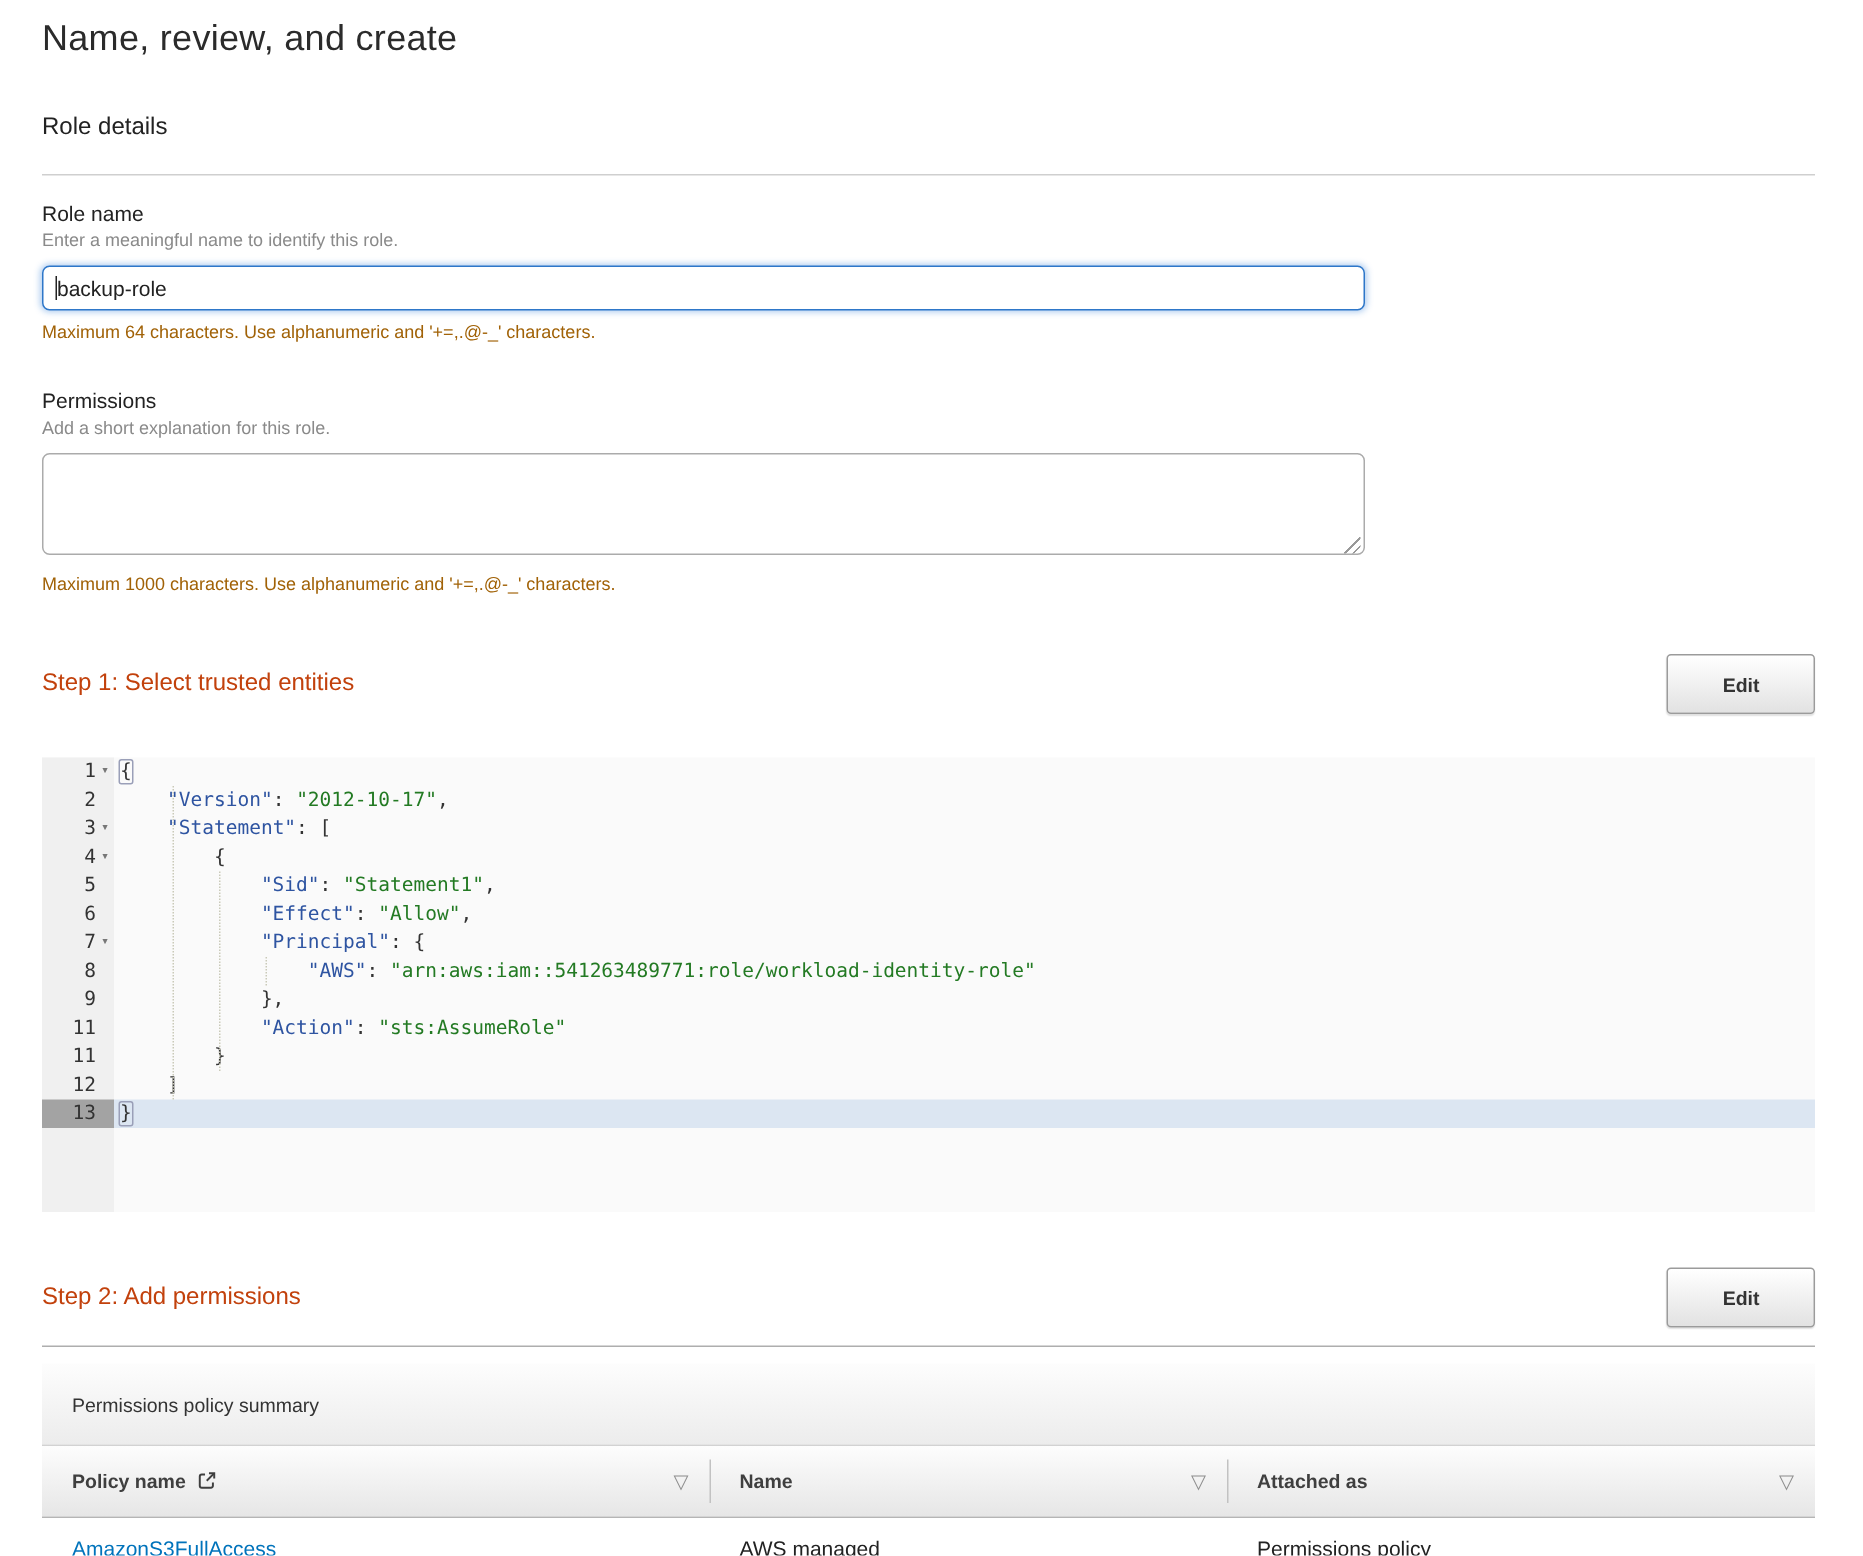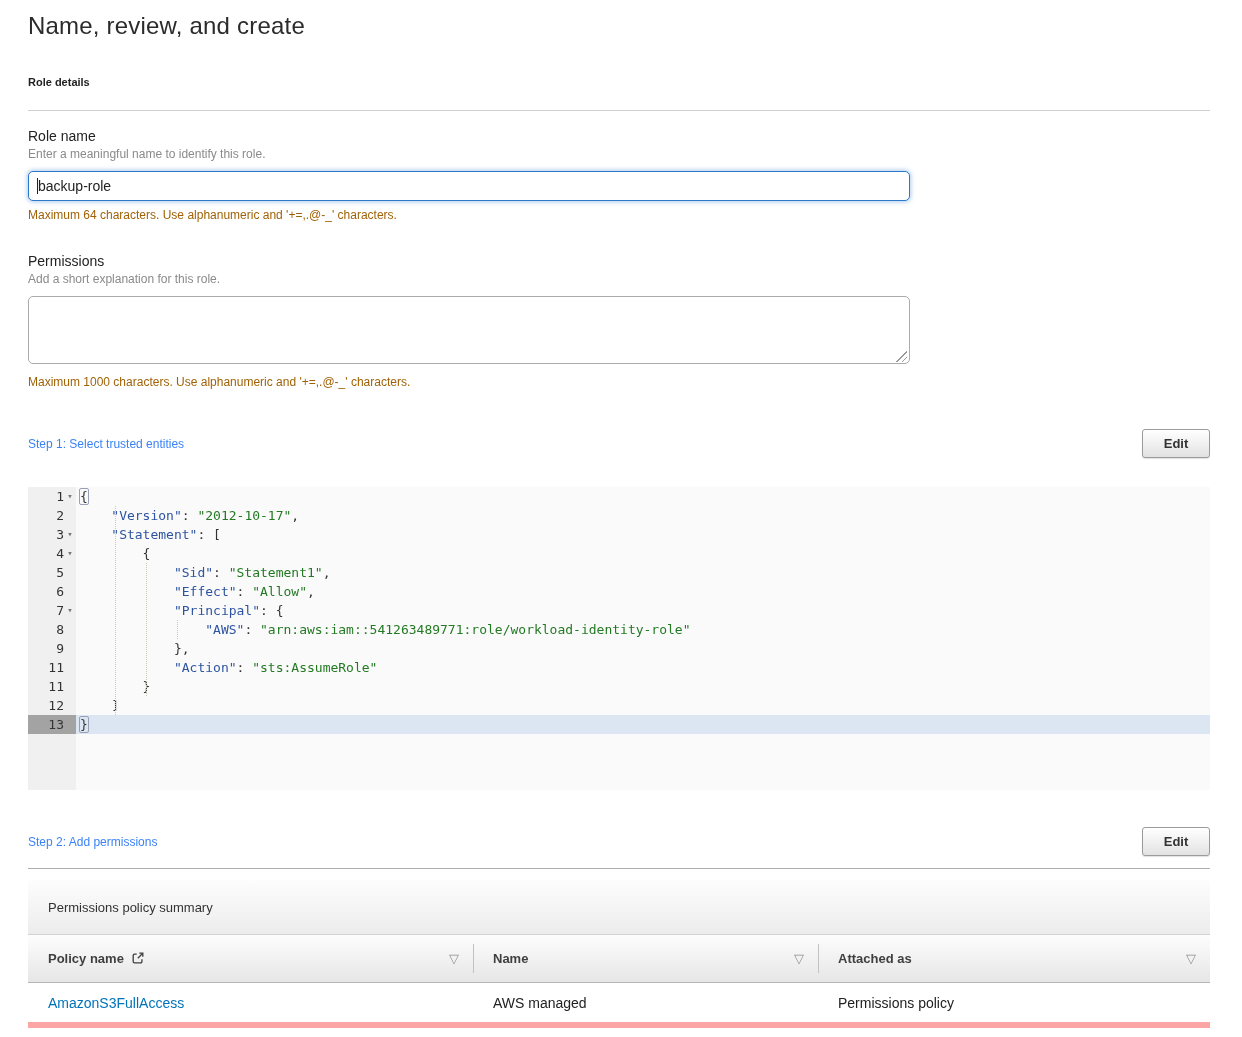--- a/index.html
+++ b/index.html
@@ -5,21 +5,21 @@
   * { margin:0; padding:0; box-sizing:border-box; }
   body {
     width:1242px; height:1037px; background:#ffffff;
     font-family:"Liberation Sans", sans-serif; color:#222;
     overflow:hidden;
   }
   .page { padding:12px 32px 0 28px; }
 
   h1.page-title { font-size:24px; font-weight:400; color:#2b2b2b; letter-spacing:.2px; }
 
-  .section-heading { font-size:11px; font-weight:700; color:#222; margin-top:36px; }
+  .section-heading { font-size:16px; font-weight:400; color:#222; margin-top:36px; }
   .divider { border:none; border-top:1px solid #cfcfcf; margin-top:22px; }
   .divider.dark { border-top:1px solid #aeaeae; }
 
   .field-group { margin-top:17px; }
   .field-label { font-size:14px; color:#222; }
   .field-help { font-size:12px; color:#8a8a8a; margin-top:3px; }
   .field-constraint { font-size:12px; color:#a16207; margin-top:7px; }
 
   .input-wrap { position:relative; margin-top:10px; width:882px; }
   .text-input {
@@ -37,23 +37,23 @@
     font-family:"Liberation Sans", sans-serif; font-size:14px; padding:6px 9px;
   }
   .resize-handle {
     position:absolute; right:3px; bottom:6px; width:11px; height:11px;
     background:
       linear-gradient(135deg, transparent 48%, #999 48%, #999 55%, transparent 55%),
       linear-gradient(135deg, transparent 73%, #999 73%, #999 80%, transparent 80%);
   }
 
   .step-row { display:flex; justify-content:space-between; align-items:center; margin-top:38px; }
-  .step-heading { font-size:12px; font-weight:400; color:#3b82f6; }
+  .step-heading { font-size:16px; font-weight:400; color:#c2410c; }
   .edit-btn {
-    min-width:68px; height:29px; padding:0 6px; cursor:pointer;
+    min-width:68px; height:40px; padding:0 36px; cursor:pointer;
     font-family:"Liberation Sans", sans-serif; font-size:13px; font-weight:700; color:#333;
     background:linear-gradient(#ffffff, #e2e2e2);
     border:1px solid #9b9b9b; border-radius:3px;
     box-shadow:0 1px 1px rgba(0,0,0,.12);
   }
 
   
   .editor { display:flex; margin-top:29px; height:303px; background:#fafafa; position:relative; }
   .gutter {
     width:48px; background:#f0f0f0; color:#333;

